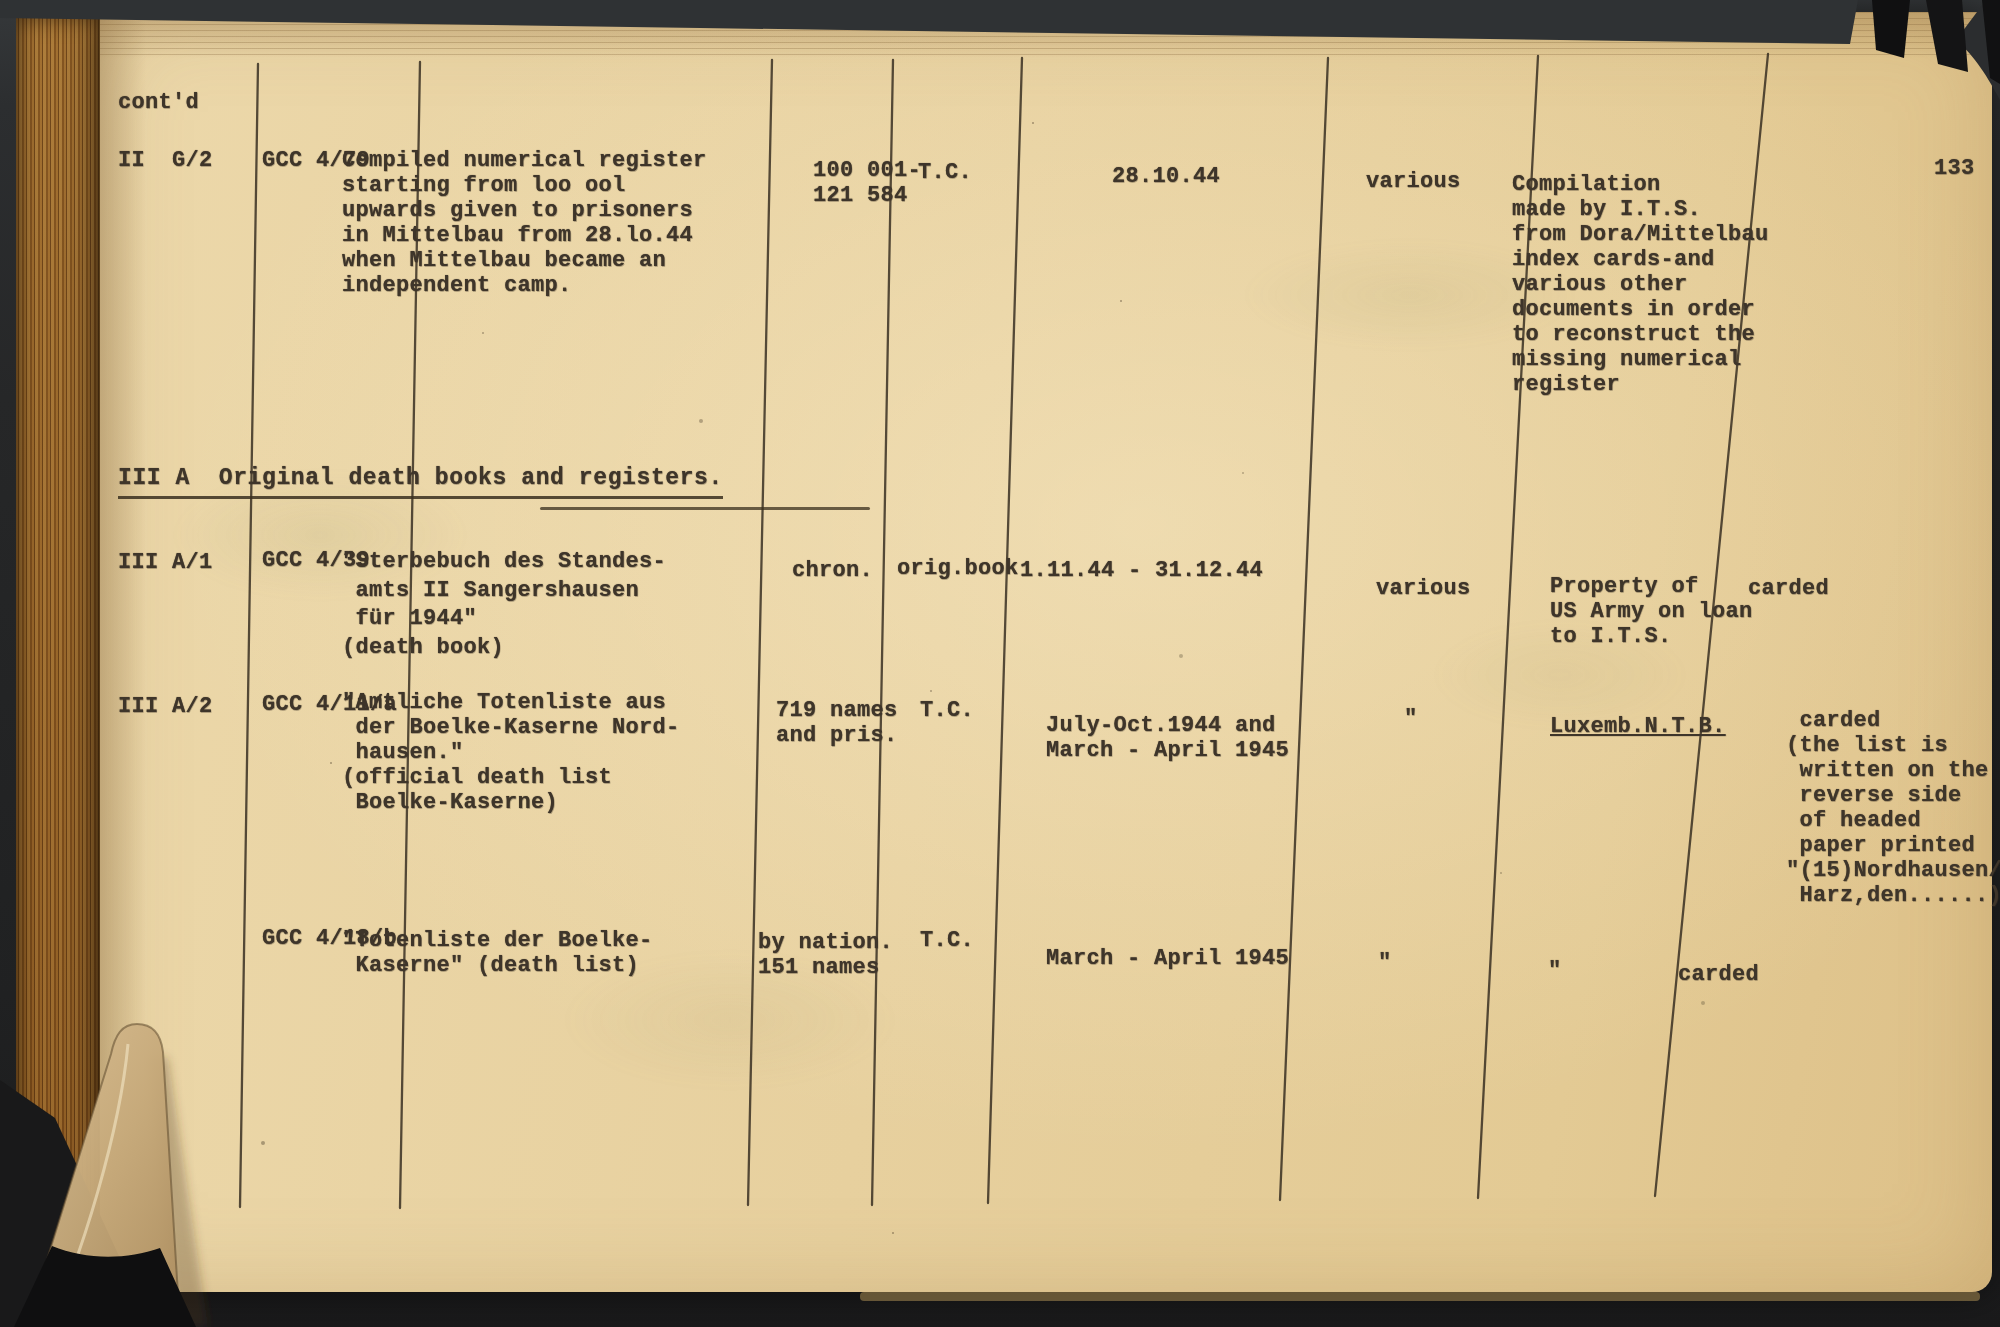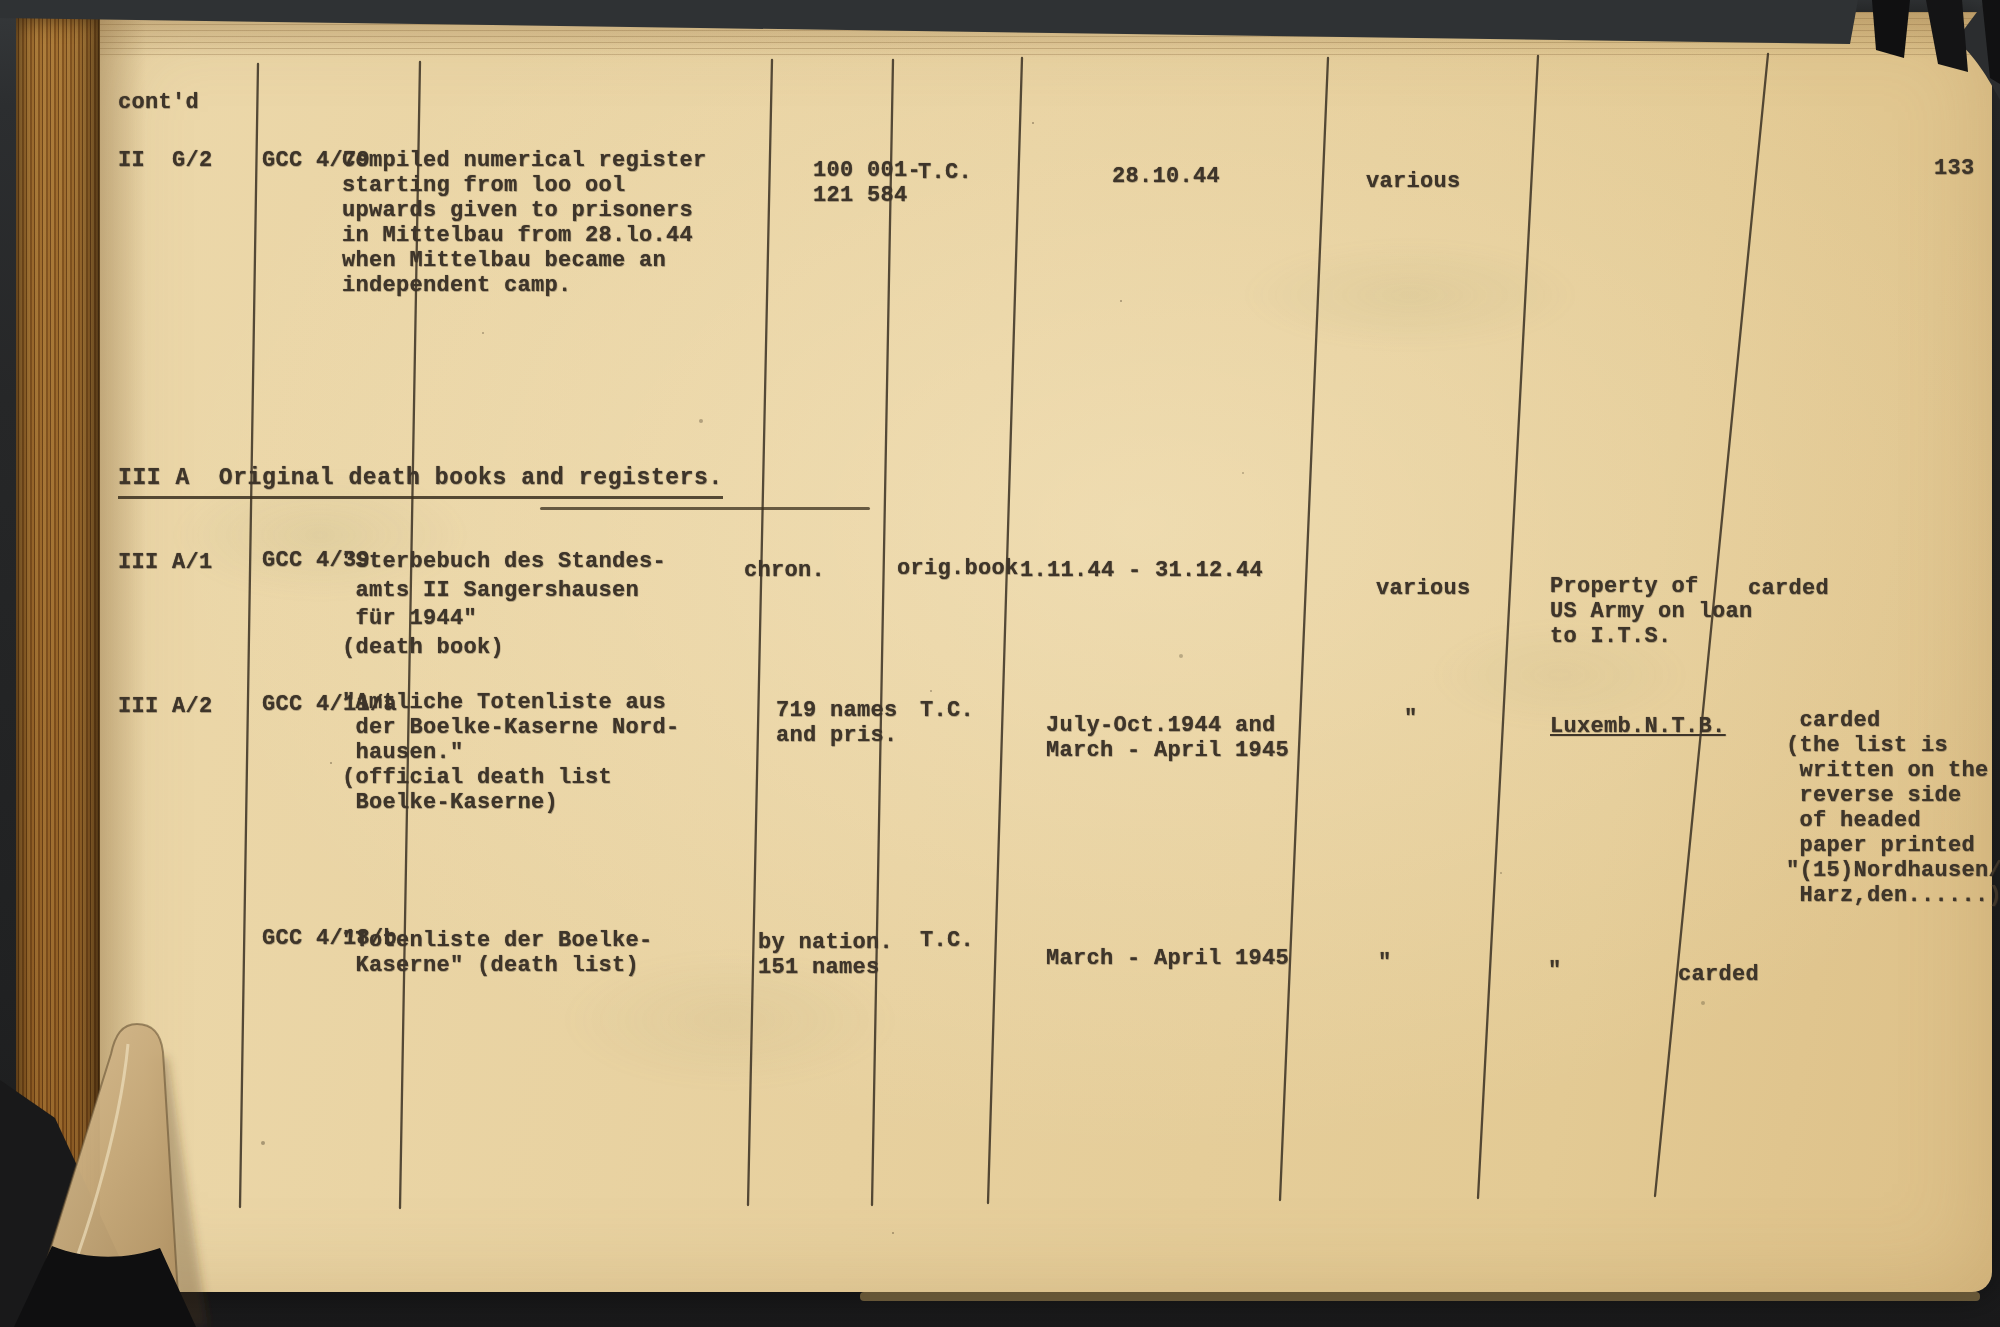--- a/index.html
+++ b/index.html
@@ -84,31 +84,40 @@
 starting from loo ool
 upwards given to prisoners
 in Mittelbau from 28.lo.44
 when Mittelbau became an
 independent camp.</div>
   <div class="tw" style="left:776px;top:158px;margin-left:37px;">100 001-
 121 584</div>
   <div class="tw" style="left:918px;top:160px;">T.C.</div>
   <div class="tw" style="left:1112px;top:164px;">28.10.44</div>
   <div class="tw" style="left:1366px;top:169px;">various</div>
+  <div class="tw" style="left:1512px;top:172px;">Compilation
+made by I.T.S.
+from Dora/Mittelbau
+index cards-and
+various other
+documents in order
+to reconstruct the
+missing numerical
+register</div>
 
   <div class="tw heading" style="left:118px;top:466px;">III A  Original death books and registers.</div>
   <div class="rule2" style="left:540px;top:507px;width:330px;"></div>
 
   <div class="tw" style="left:118px;top:550px;">III A/1</div>
   <div class="tw" style="left:262px;top:548px;">GCC 4/39</div>
   <div class="tw" style="left:342px;top:548px;line-height:28.5px;">"Sterbebuch des Standes-
  amts II Sangershausen
  für 1944"
 (death book)</div>
-  <div class="tw" style="left:744px;top:558px;">chron.</div>
+  <div class="tw" style="left:792px;top:558px;">chron.</div>
   <div class="tw" style="left:897px;top:556px;">orig.book</div>
   <div class="tw" style="left:1020px;top:558px;">1.11.44 - 31.12.44</div>
   <div class="tw" style="left:1376px;top:576px;">various</div>
   <div class="tw" style="left:1550px;top:574px;">Property of
 US Army on loan
 to I.T.S.</div>
   <div class="tw" style="left:1748px;top:576px;">carded</div>
 
   <div class="tw" style="left:118px;top:694px;">III A/2</div>
   <div class="tw" style="left:262px;top:692px;">GCC 4/11/a</div>

